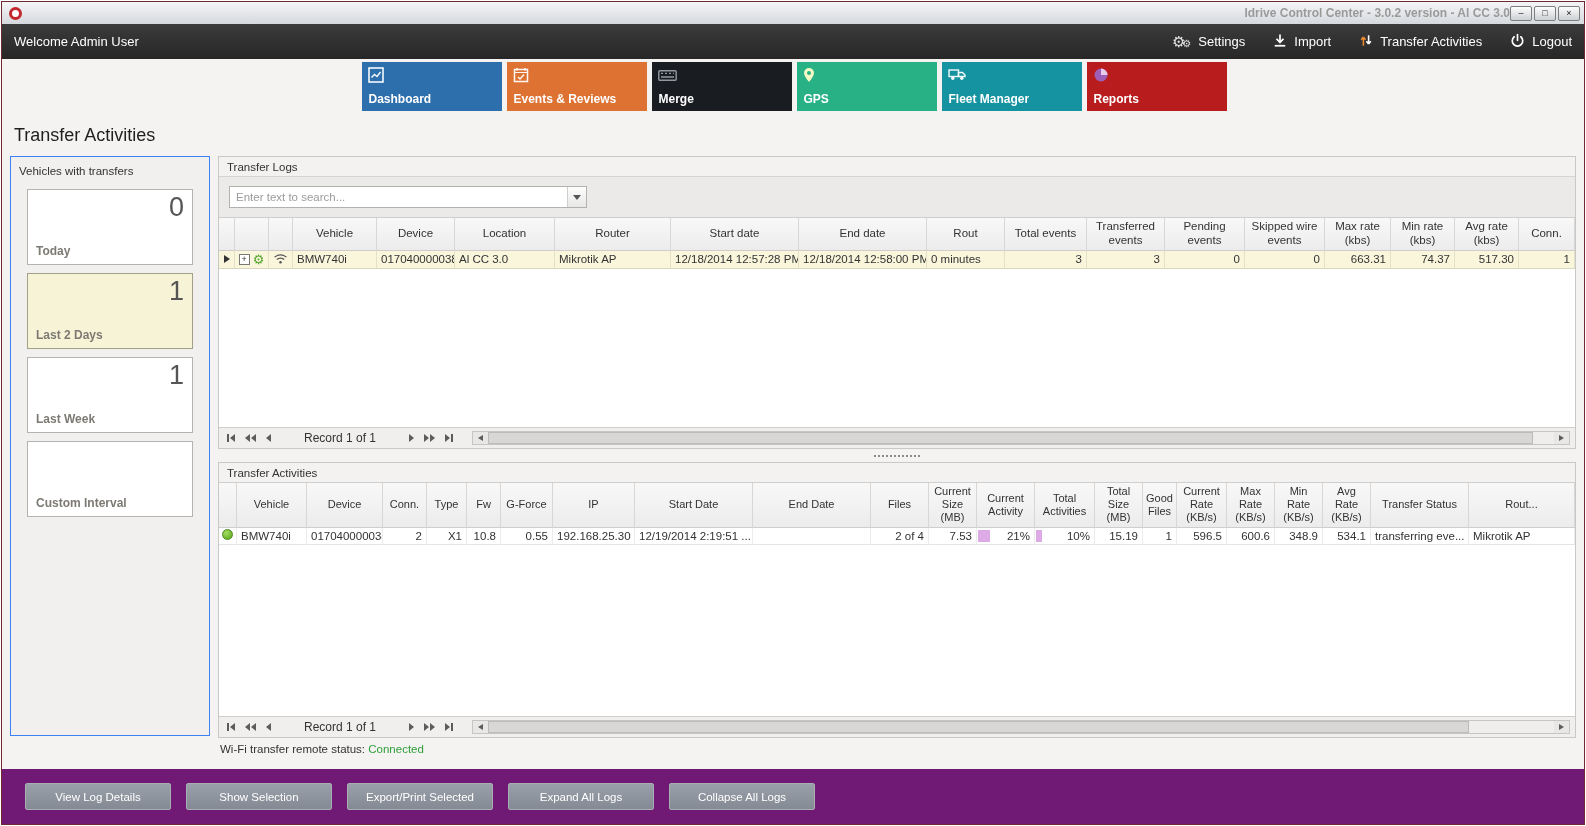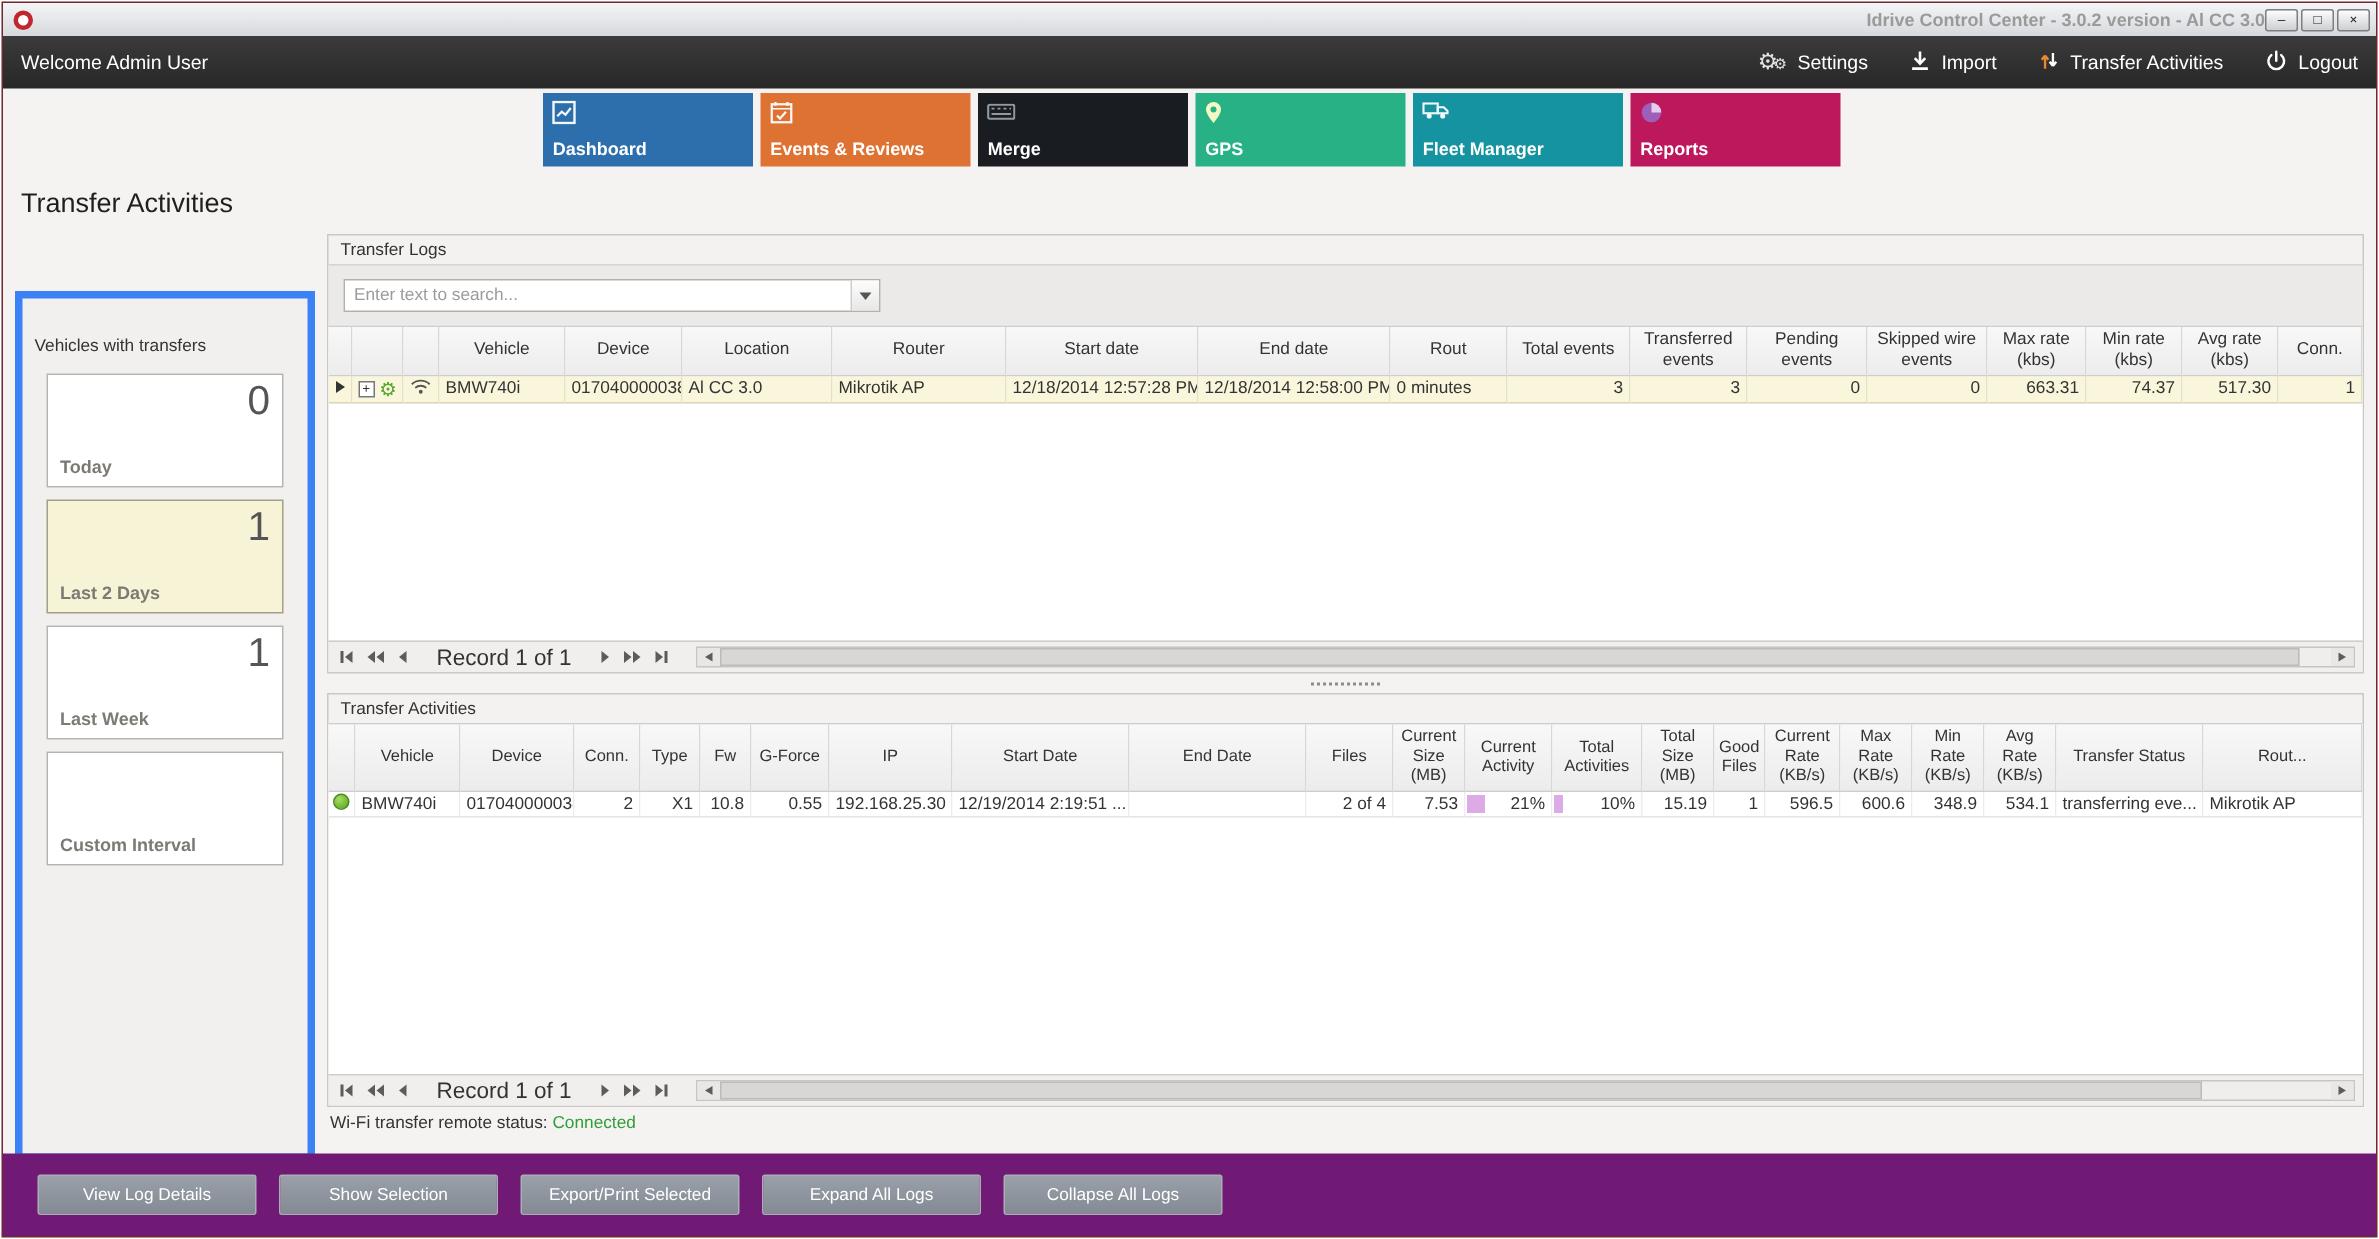--- a/index.html
+++ b/index.html
@@ -24,21 +24,21 @@
   
   .tiles { display: flex; gap: 5px; padding: 3px 0 0 2px; flex: none; justify-content: center; }
   .tile { width: 140px; height: 49px; position: relative; color: #fff; cursor: default; }
   .tile-label { position: absolute; left: 7px; bottom: 5px; font-size: 12px; font-weight: bold; white-space: nowrap; }
   .tile-icon { position: absolute; left: 6px; top: 5px; opacity: .95; }
 
   .page-title { font-size: 18px; color: #1f1f1f; padding: 14px 0 10px 12px; flex: none; }
 
   
   .content { flex: 1; display: flex; padding: 0 8px; gap: 8px; min-height: 0; }
-  .sidebar { width: 200px; height: 580px; background: #f1f0ef; border: 5px solid #3b82f6; padding: 24px 16px; flex: none; margin-top: 38px; }
+  .sidebar { width: 200px; height: 580px; background: #f1f0ef; border: 1px solid #3b82f6; padding: 6px 16px; flex: none; }
   .sidebar-title { font-size: 11.5px; color: #333; margin: 2px 0 12px -8px; }
   .card { background: #fff; border: 1px solid #b5b3af; height: 76px; margin-bottom: 8px; display: flex; flex-direction: column; justify-content: space-between; padding: 2px 8px 6px; cursor: default; }
   .card.sel { background: #f6f3d6; border-color: #a39f88; }
   .card-value { font-size: 27px; color: #555; text-align: right; line-height: 1.15; min-height: 31px; }
   .card-label { font-size: 12px; font-weight: bold; color: #7d7a74; }
 
   .main { flex: 1; display: flex; flex-direction: column; min-width: 0; }
   .panel { border: 1px solid #c9c8c6; background: #f3f2f1; display: flex; flex-direction: column; min-height: 0; flex: none; }
   .logs-panel { height: 293px; }
   .act-panel { height: 276px; }
@@ -67,21 +67,21 @@
   .prog { position: relative; }
   .prog .pfill { position: absolute; left: 1px; top: 2px; bottom: 2px; background: #dcaae4; }
   .prog .pval { position: relative; }
 
   
   .pager { height: 21px; background: #f0efee; border-top: 1px solid #cfcecd; display: flex; align-items: center; padding: 0 5px; gap: 4px; flex: none; }
   .pg-btn { display: inline-flex; align-items: center; gap: 1px; padding: 2px 3px; }
   .tl { width: 0; height: 0; border-top: 4px solid transparent; border-bottom: 4px solid transparent; border-right: 5px solid #5c5c5c; }
   .trr { width: 0; height: 0; border-top: 4px solid transparent; border-bottom: 4px solid transparent; border-left: 5px solid #5c5c5c; }
   .vb { width: 2px; height: 8px; background: #5c5c5c; }
-  .pager-text { font-size: 15px; color: #333; margin: 0 13px; }
+  .pager-text { font-size: 12px; color: #333; margin: 0 26px; }
   .hscroll { flex: 1; height: 14px; margin-left: 12px; display: flex; border: 1px solid #c6c5c3; background: #efeeed; }
   .hs-btn { width: 15px; background: #e8e7e6; display: flex; align-items: center; justify-content: center; flex: none; }
   .hs-btn .tl, .hs-btn .trr { border-top-width: 3px; border-bottom-width: 3px; }
   .hs-track { flex: 1; position: relative; }
   .hs-thumb { position: absolute; top: 0; bottom: 0; left: 0; background: #d8d7d5; border: 1px solid #bcbbb9; }
 
   .splitter { height: 13px; display: flex; align-items: center; justify-content: center; flex: none; }
   .splitter .dots { width: 46px; border-top: 2px dotted #8c8c8c; }
 
   .wifi-status { font-size: 11.5px; padding: 5px 2px; color: #333; }
@@ -171,21 +171,21 @@
     </div>
     <div class="tile" style="background: rgb(21, 147, 160);">
       <span class="tile-icon"><svg width="19" height="13" viewBox="0 0 19 13">
             <rect x="1" y="2" width="9.5" height="6.5" fill="none" stroke="#fff" stroke-width="1.4"></rect>
             <path d="M10.5 4.5h4L17 7v1.5h-6.5z" fill="none" stroke="#fff" stroke-width="1.4"></path>
             <circle cx="4.8" cy="10.3" r="1.7" fill="#fff"></circle>
             <circle cx="13.8" cy="10.3" r="1.7" fill="#fff"></circle>
           </svg></span>
       <span class="tile-label">Fleet Manager</span>
     </div>
-    <div class="tile" style="background: #be185d;">
+    <div class="tile" style="background: #b91c1c;">
       <span class="tile-icon"><svg width="16" height="16" viewBox="0 0 16 16">
             <circle cx="8" cy="8" r="6.5" fill="#9c63be"></circle>
             <path d="M8 8V1.5A6.5 6.5 0 0 1 14.5 8z" fill="#e9d6f5"></path>
           </svg></span>
       <span class="tile-label">Reports</span>
     </div>
   </div>
 
   <div class="page-title">Transfer Activities</div>
 

